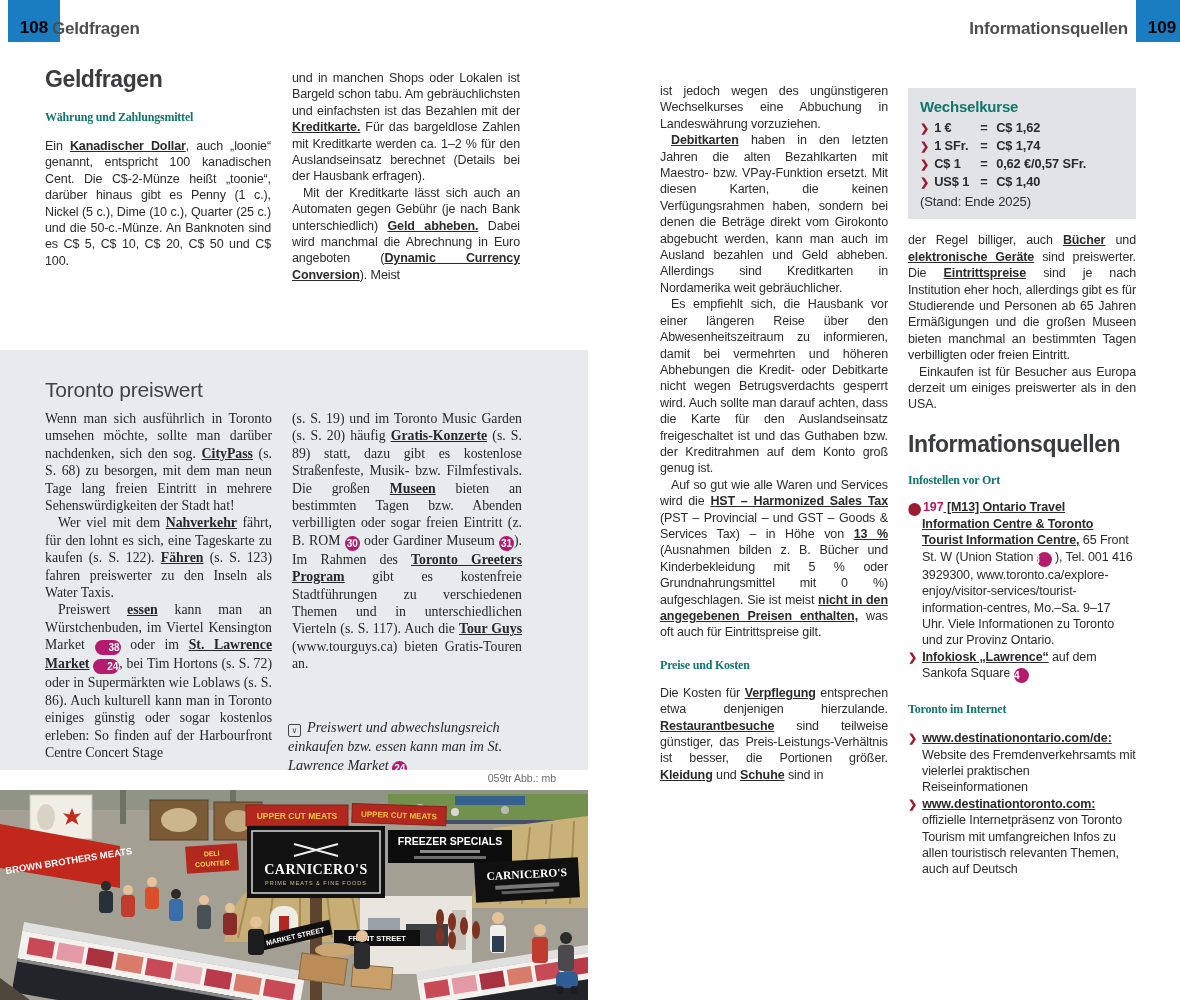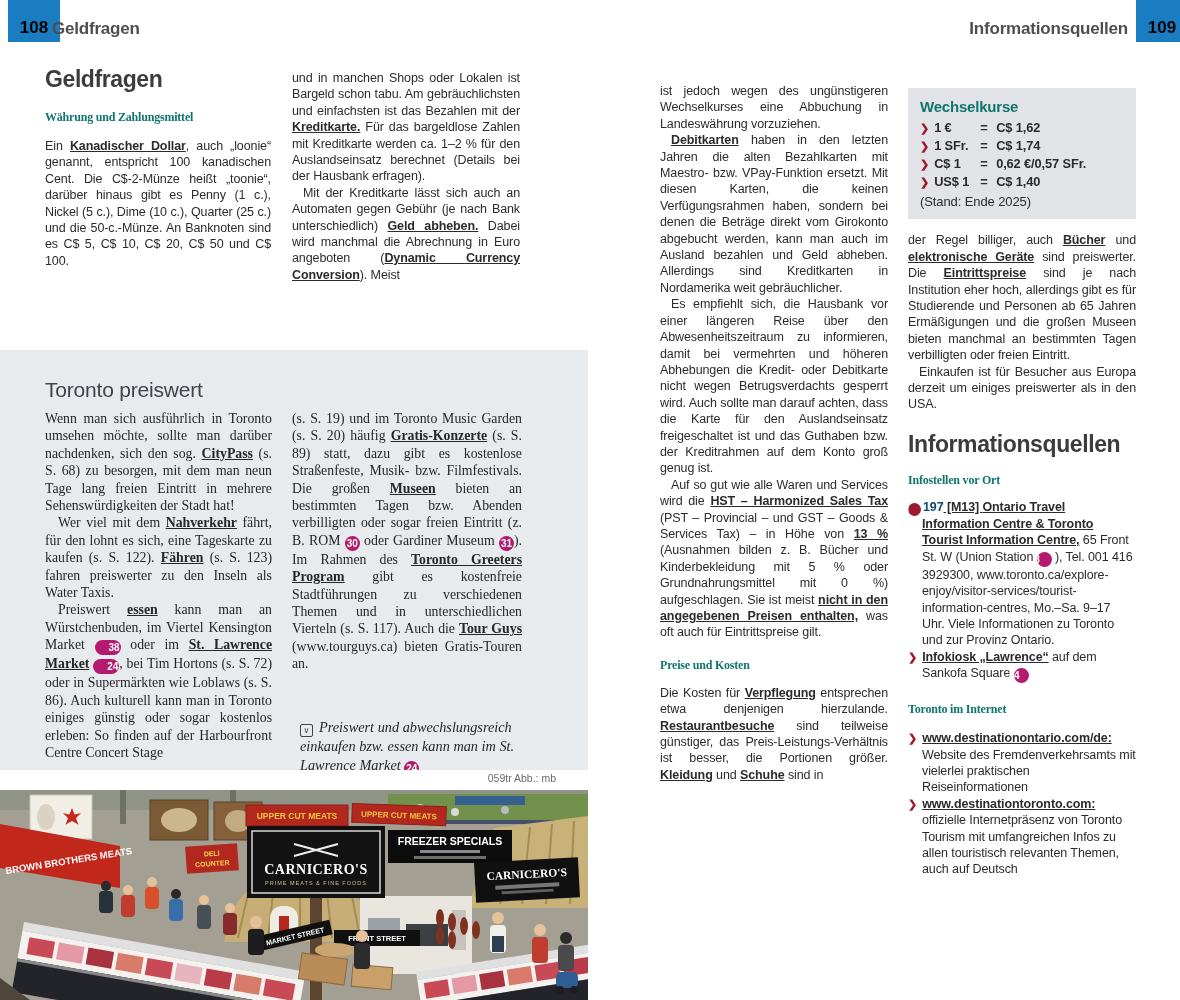--- a/index.html
+++ b/index.html
@@ -10,21 +10,21 @@
            font-weight:bold;font-size:17px;display:flex;align-items:flex-end;justify-content:center;
            padding-bottom:4px;box-sizing:border-box;}
   .hdr-title{position:absolute;top:19px;font-weight:bold;font-size:17px;color:#4d4e50;letter-spacing:-0.2px;}
   
   .col{position:absolute;width:228px;font-size:12.5px;line-height:16.4px;text-align:justify;
        letter-spacing:-0.1px;overflow:hidden;}
   .col p{margin:0;}
   p.ind{text-indent:11px;}
   .b{font-weight:bold;text-decoration:underline;}
   .i{font-style:italic;}
-  .rb{font-weight:bold;color:#0c4a6e;}
+  .rb{font-weight:bold;color:#be185d;}
   h1.sec{font-size:23px;font-weight:bold;color:#3b3c3e;margin:0 0 16px;letter-spacing:-0.4px;line-height:26px;}
   h2.sub{font-size:12px;font-weight:bold;color:#0f766e;margin:0 0 12px;letter-spacing:-0.2px;line-height:18px;font-family:Liberation Serif, serif;}
   .badge{display:inline-block;min-width:15px;height:15px;border-radius:8px;background:#b41a6e;color:#fff;
          font-size:10px;line-height:15px;text-align:center;font-weight:bold;font-style:normal;
          font-family:"Liberation Sans",sans-serif;padding:0 1px;vertical-align:-2px;letter-spacing:0;box-sizing:border-box;}
   .chev{color:#9c1b31;font-weight:bold;font-size:11px;margin-right:5px;font-style:normal;}
   .info-ic{display:inline-block;width:13px;height:13px;border-radius:7px;background:#9c1b31;color:#fff;
            font-size:10px;line-height:13px;text-align:center;font-weight:bold;margin-right:2px;vertical-align:-2px;}
   .cap-ic{display:inline-flex;width:11px;height:11px;border:1.4px solid #3f444a;border-radius:2px;
           align-items:center;justify-content:center;font-size:8px;color:#3f444a;margin-right:6px;
@@ -38,21 +38,21 @@
   .rates .note{font-weight:normal;font-size:13px;margin-top:2px;line-height:17px;}
   
   .li{padding-left:14px;text-indent:-14px;text-align:left;overflow-wrap:anywhere;margin:0;}
   
   .graybox{position:absolute;left:0;top:350px;width:588px;height:420px;background:#e8ebee;overflow:hidden;}
   .box-h{position:absolute;left:45px;top:16px;font-size:21px;font-weight:400;color:#40444a;letter-spacing:-0.2px;margin-top:12px;}
   .box-col{position:absolute;top:60px;width:227px;font-family:"Liberation Serif","DejaVu Serif",serif;
            font-size:13.8px;line-height:17.4px;text-align:justify;color:#23272a;}
   .box-col p{margin:0;}
   .box-col p.ind{text-indent:13px;}
-  .box-caption{position:absolute;left:300px;top:368px;width:232px;font-family:"Liberation Serif","DejaVu Serif",serif;
+  .box-caption{position:absolute;left:288px;top:368px;width:232px;font-family:"Liberation Serif","DejaVu Serif",serif;
                font-style:italic;font-size:14.3px;line-height:19px;color:#23272a;text-align:left;}
   .credit{position:absolute;left:0;top:772px;width:556px;text-align:right;font-size:10.5px;color:#6b6b6b;}
   .photo{position:absolute;left:0;top:790px;width:588px;height:210px;overflow:hidden;background:#a9a79c;}
 </style>
 </head>
 <body>
 
 <div class="pagenum" style="left:8px;">108</div>
 <div class="hdr-title" style="left:52px;">Geldfragen</div>
 <div class="hdr-title" style="right:52px;text-align:right;">Informationsquellen</div>

